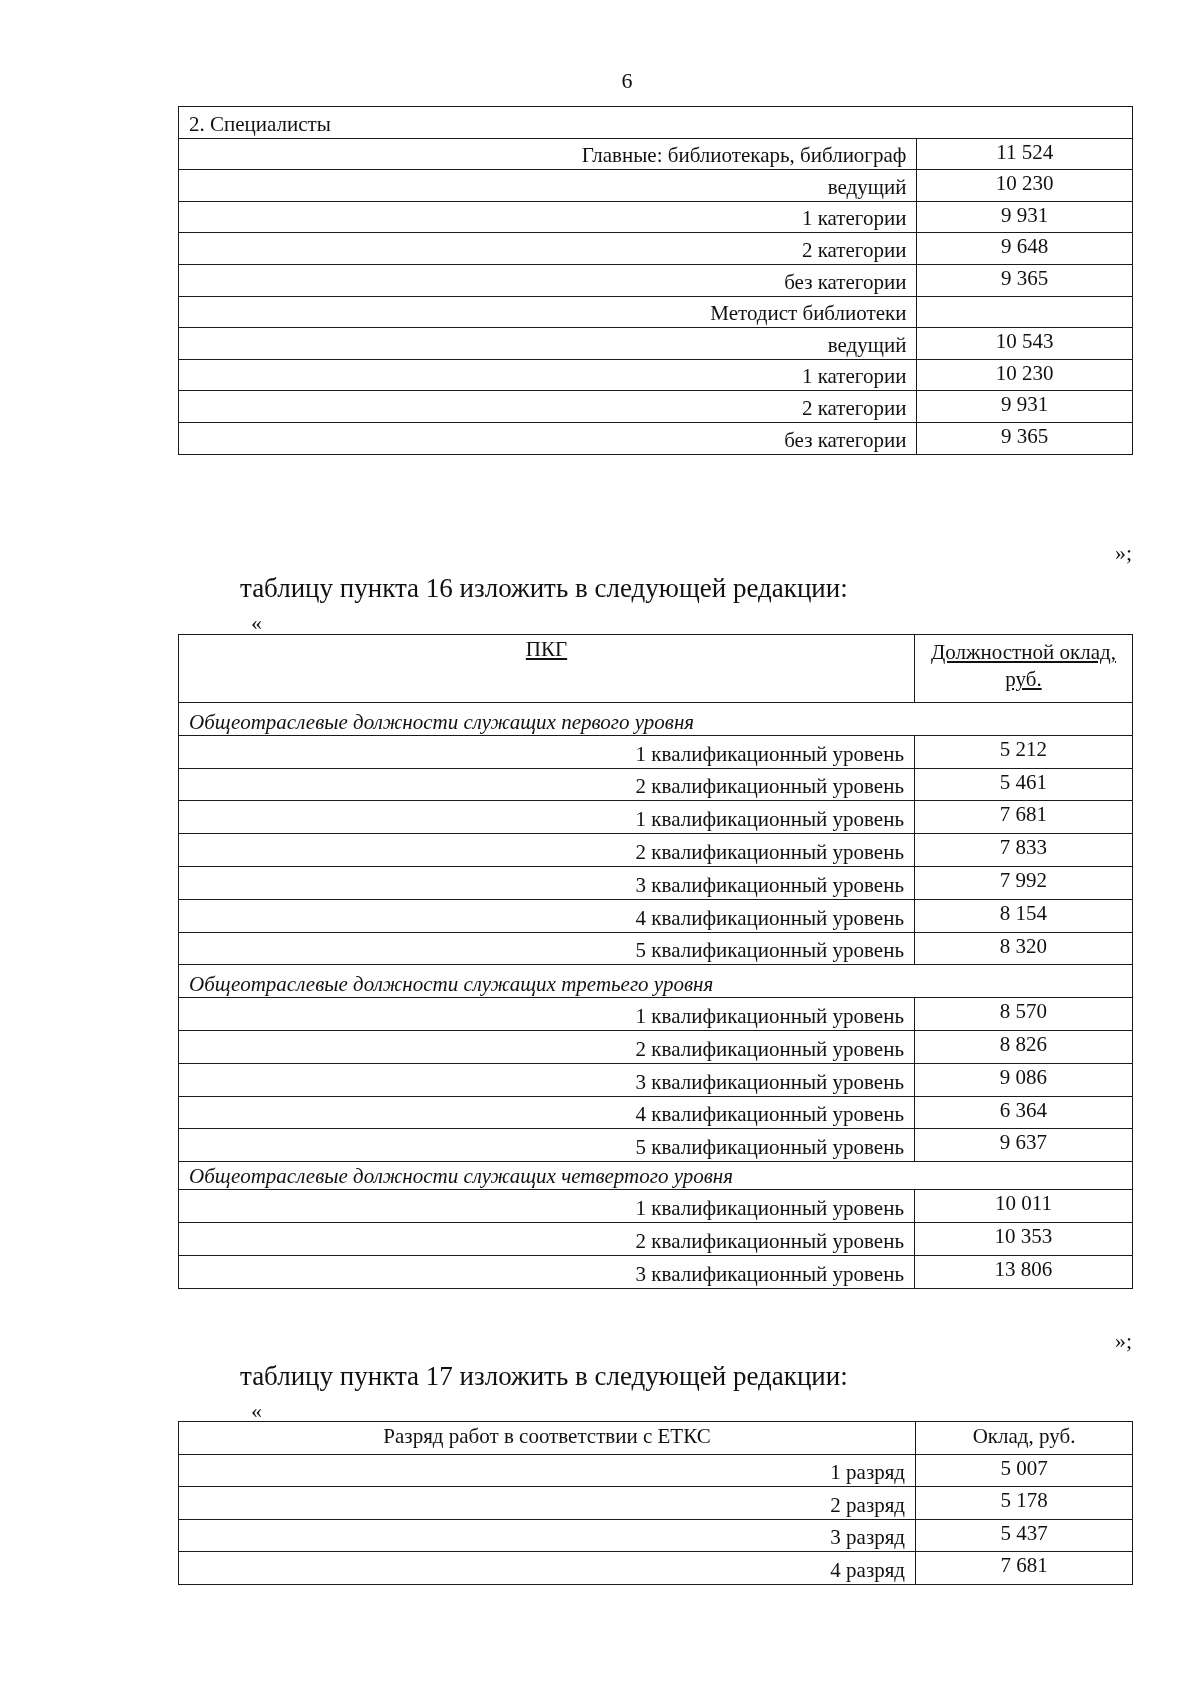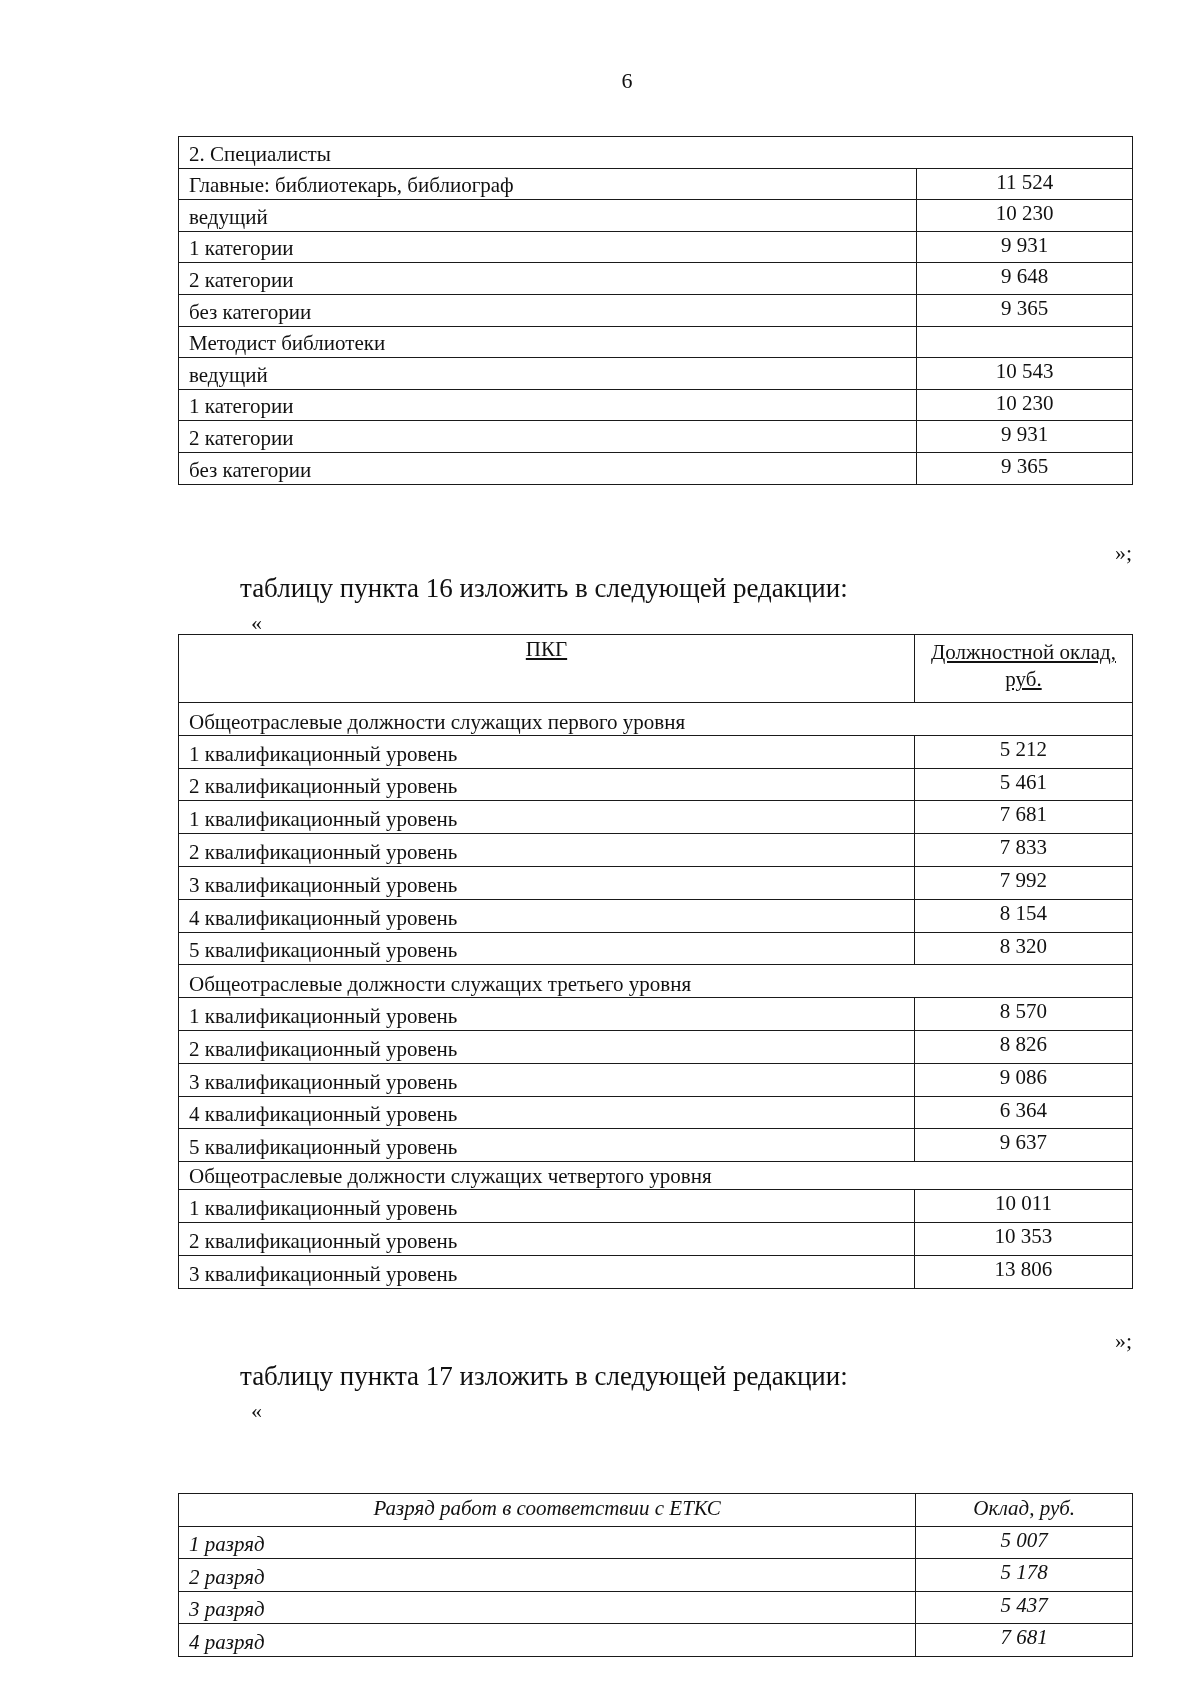--- a/index.html
+++ b/index.html
@@ -34,42 +34,42 @@
       line-height: 1;
     }
     table.doc td {
       border: 1.5px solid #1a1a1a;
       padding: 0 10px;
       vertical-align: bottom;
       white-space: nowrap;
     }
     table.doc td.name {
       width: 733px;
-      text-align: left;
+      text-align: right;
       padding-bottom: 3px;
     }
     table.doc td.val {
       width: 200px;
       text-align: center;
       vertical-align: top;
       padding-top: 3px;
     }
     table.doc td.full {
       text-align: left;
       padding-bottom: 3px;
     }
-    #t1 { top: 136px; }
+    #t1 { top: 106px; }
     #t1 tr { height: 31.6px; }
     #t2 { top: 634px; }
     #t2 tr { height: 32.8px; }
     #t2 tr.hdr { height: 68px; text-decoration: underline; }
     #t2 tr.hdr td { vertical-align: top; text-align: center; padding-top: 4px; }
     #t2 tr.hdr td.val { line-height: 1.3; white-space: normal; margin-left: 24px; }
-    #t2 tr.group td { padding-bottom: 2px; }
-    #t3 { top: 1493px; font-style: italic; }
+    #t2 tr.group td { padding-bottom: 2px; font-style: italic; }
+    #t3 { top: 1421px; }
     #t3 tr { height: 32.5px; }
     #t3 tr.hdr td { text-align: center; vertical-align: top; padding-top: 4px; }
     .close-quote {
       position: absolute;
       right: 68px;
       font-size: 22px;
     }
     .para {
       position: absolute;
       left: 240px;

